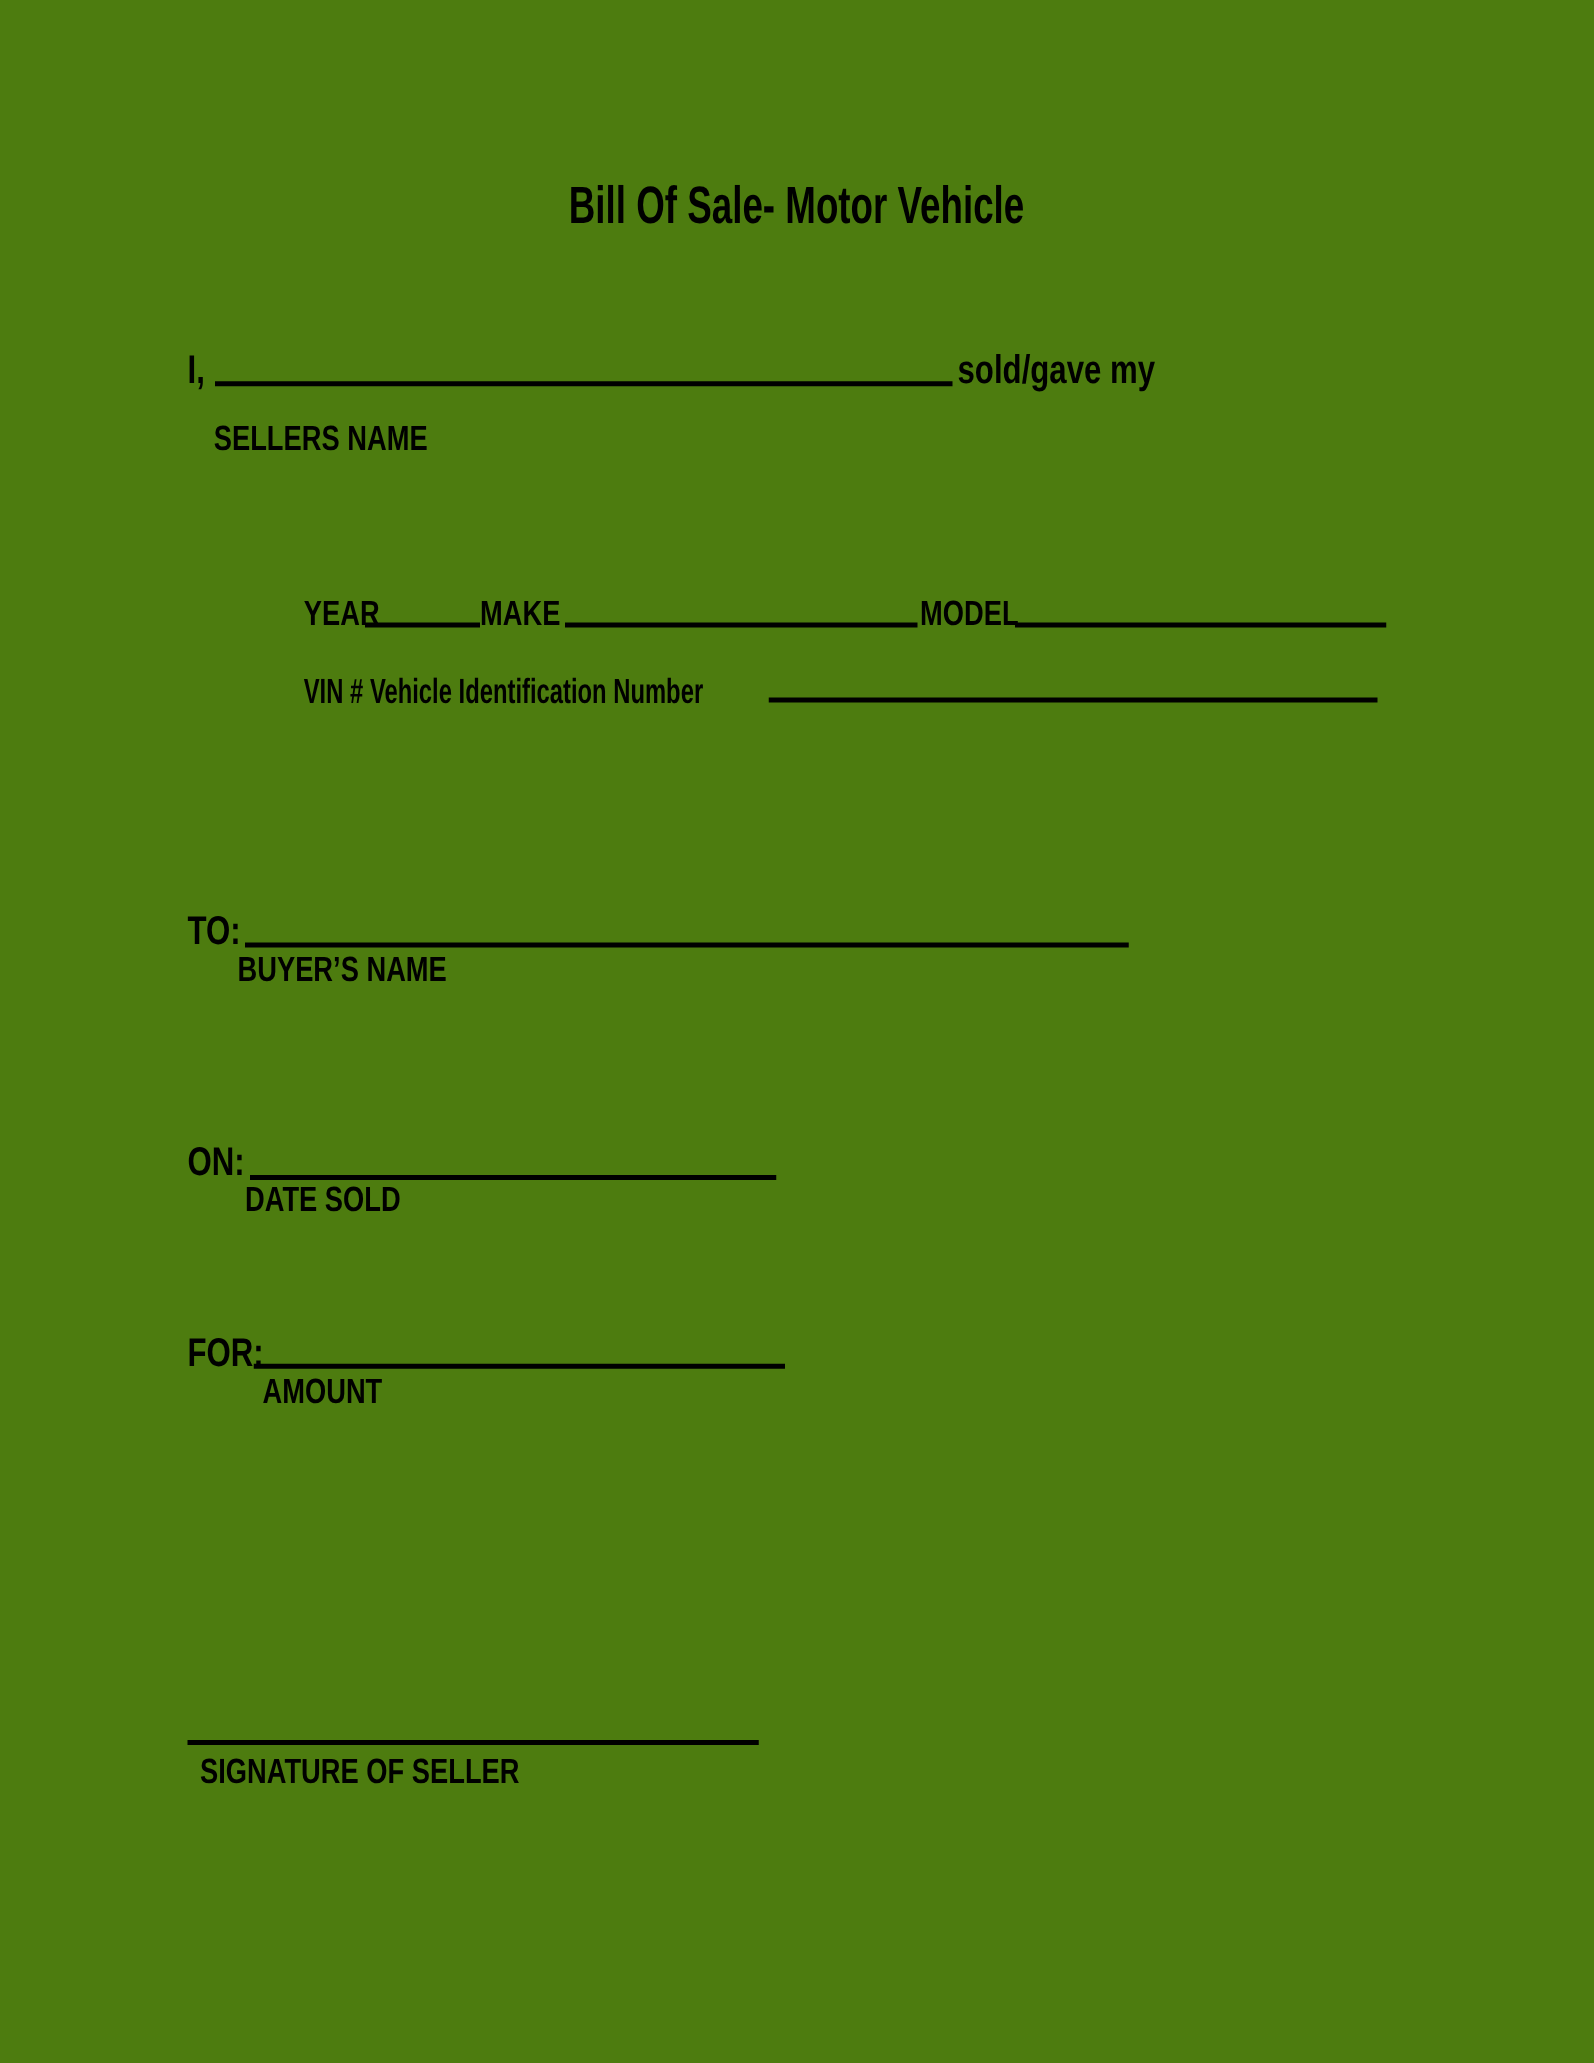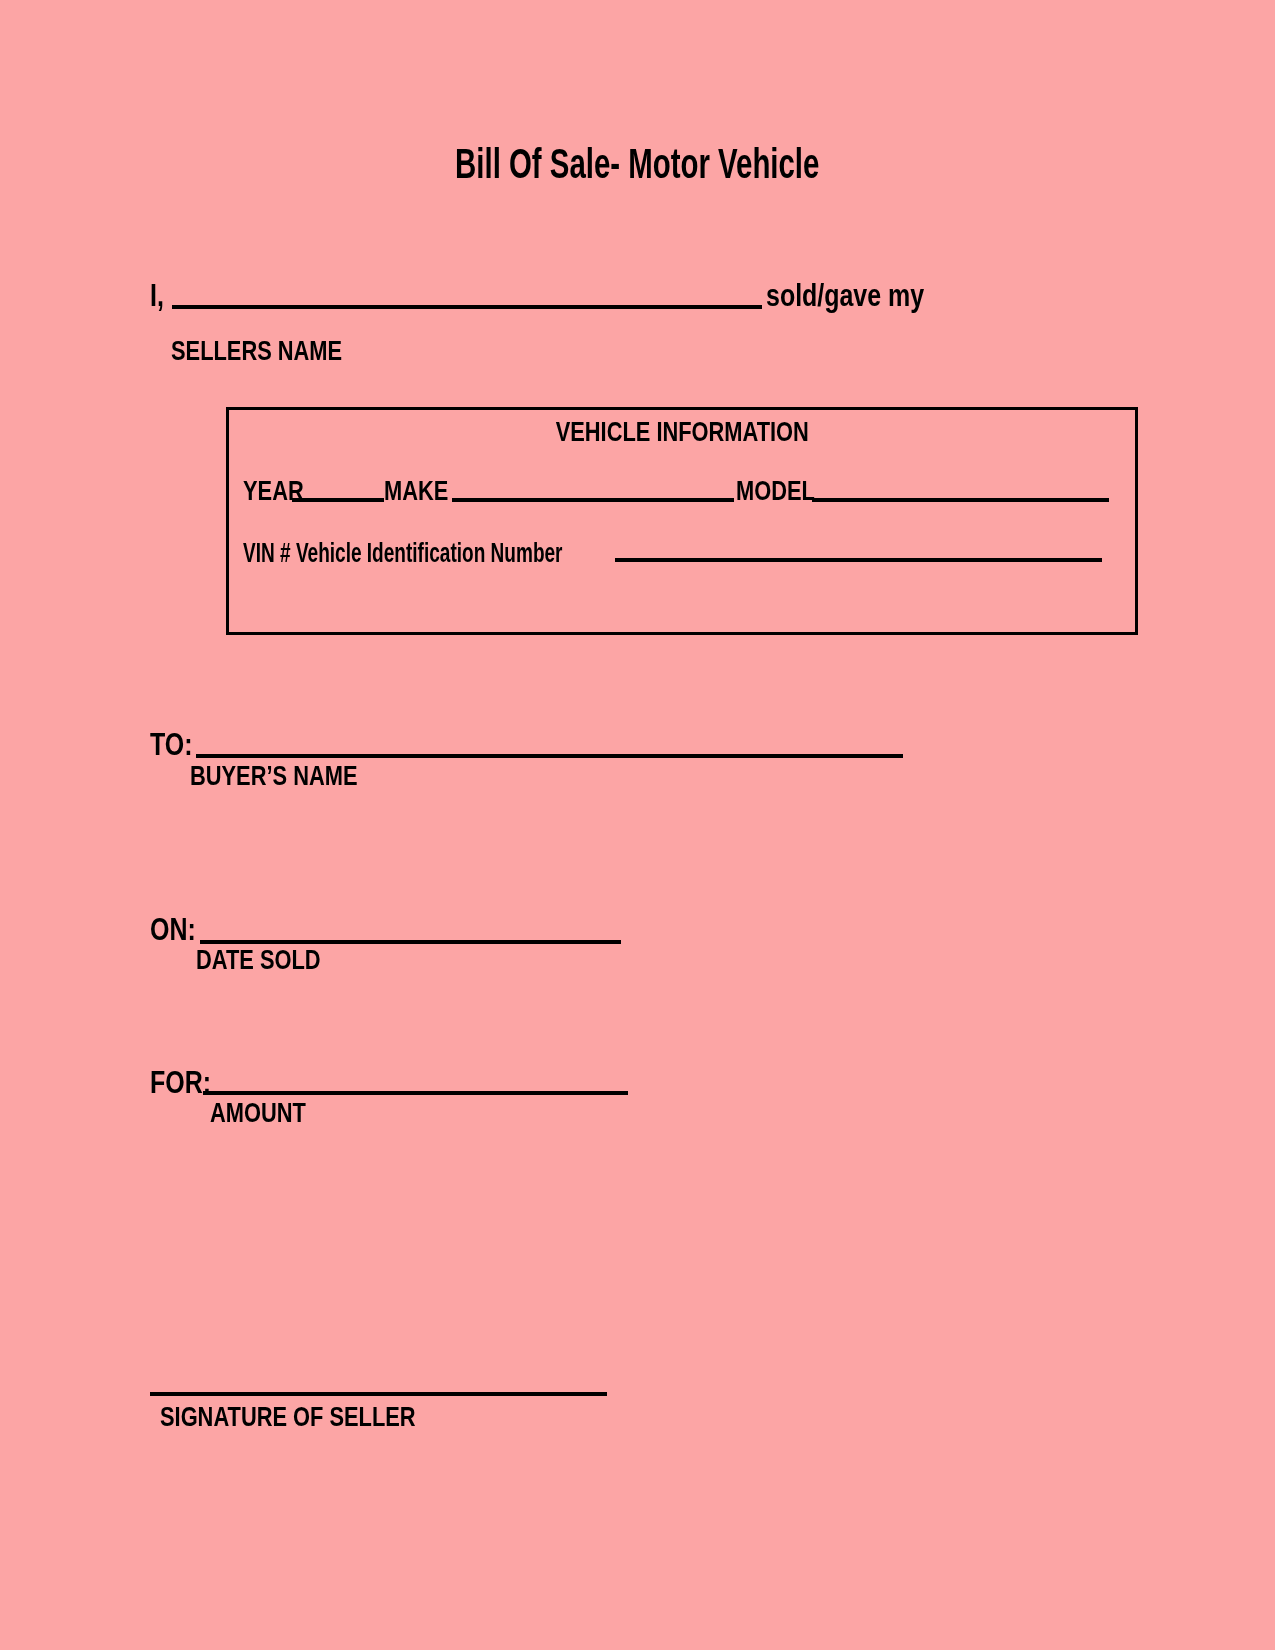--- a/index.html
+++ b/index.html
@@ -2,21 +2,21 @@
 <html><head>
 <meta charset="utf-8">
 <style>
   * { margin: 0; padding: 0; box-sizing: border-box; }
   html, body { background: #888; }
   .page {
     position: relative;
     width: 1275px;
     height: 1650px;
     margin: 0 auto;
-    background: #fca5a5;
+    background: #4d7c0f;
     font-family: "Liberation Sans", "DejaVu Sans", sans-serif;
     font-weight: bold;
     color: #000000;
     overflow: hidden;
   }
   .abs { position: absolute; }
   .txt {
     display: inline-block;
     white-space: nowrap;
     line-height: 1;
@@ -76,25 +76,20 @@
     <span class="title-txt">Bill Of Sale- Motor Vehicle</span>
   </div>
 
   <span class="abs txt t32" style="left:150px; top:279px;">I,</span>
   <div class="field" style="left:172px; top:280px; width:590px; height:29px;">
     <span class="val"></span>
   </div>
   <span class="abs txt t32" style="left:766px; top:279px;">sold/gave my</span>
   <span class="abs txt t28" style="left:171px; top:337px;">SELLERS NAME</span>
 
-  <div class="vbox">
-    <div class="abs" style="left:0; right:0; top:8px; text-align:center;">
-      <span style="display:inline-block; white-space:nowrap; font-size:28px; line-height:1; transform:scaleX(0.78); transform-origin:50% 50%;">VEHICLE INFORMATION</span>
-    </div>
-  </div>
 
   <span class="abs txt t28" style="left:243px; top:477px;">YEAR</span>
   <div class="field" style="left:292px; top:474px; width:92px; height:28px;">
     <span class="val"></span>
   </div>
 
   <span class="abs txt t28" style="left:384px; top:477px;">MAKE</span>
   <div class="field" style="left:452px; top:474px; width:282px; height:28px;">
     <span class="val"></span>
   </div>

